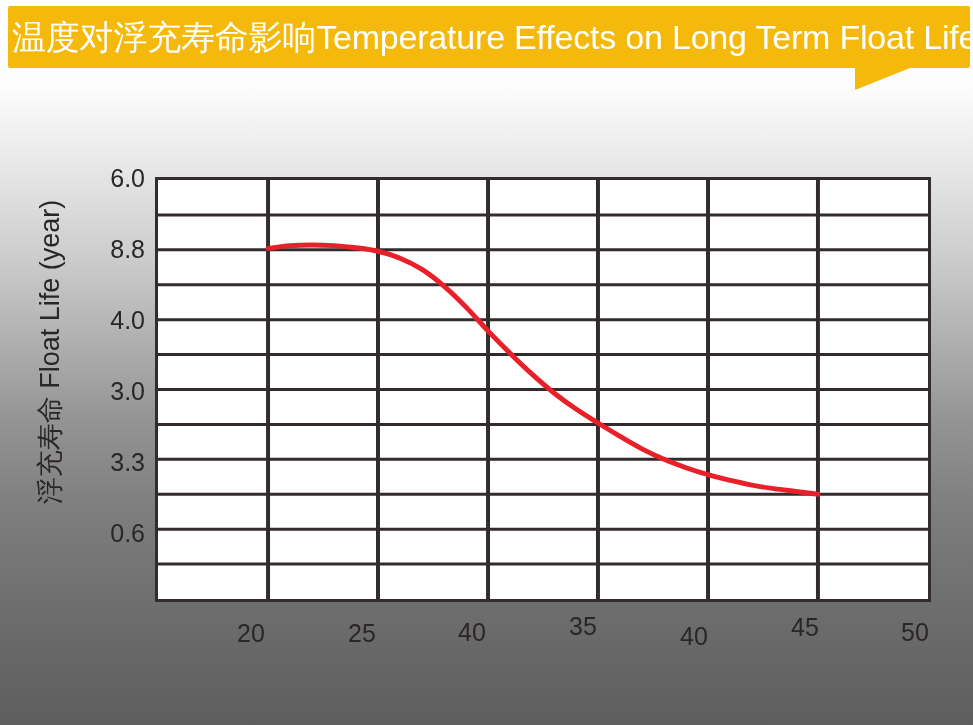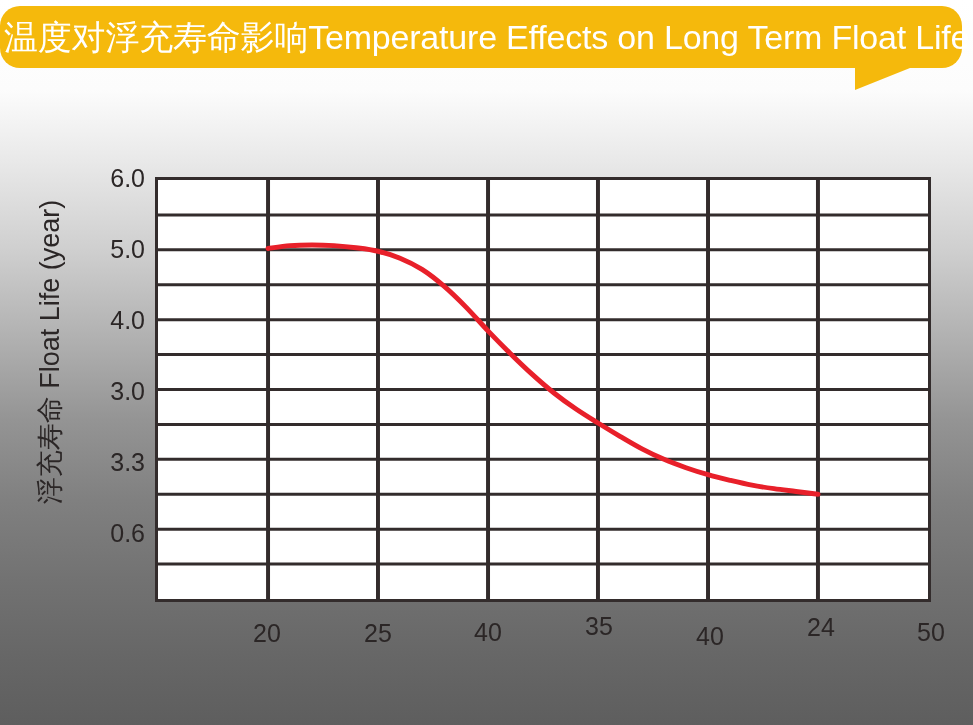--- a/index.html
+++ b/index.html
@@ -27,26 +27,26 @@
         #808080 500px,
         #727272 580px,
         #666666 660px,
         #5e5e5e 725px);
     overflow: hidden;
   }
 
   
   #title-banner {
     position: absolute;
-    left: 0px;
+    left: 8px;
     top: 6px;
     width: 962px;
     height: 62px;
     background: #f5b90c;
-    border-radius: 20px;
+    border-radius: 2px;
     box-sizing: border-box;
     display: flex;
     align-items: center;
     padding-left: 4px;
     z-index: 5;
   }
   #title-text {
     color: #ffffff;
     font-size: 34px;
     line-height: 36px;
@@ -119,21 +119,21 @@
   #x-ticks {
     position: absolute;
     left: 0;
     top: 0;
     width: 973px;
     height: 725px;
   }
   .x-tick {
     position: absolute;
     width: 60px;
-    text-align: center;
+    text-align: left;
     font-size: 25px;
     line-height: 25px;
     color: #2b2626;
     font-family: "Liberation Sans", sans-serif;
   }
 
   
   #y-axis-title {
     position: absolute;
     left: -160px;
@@ -196,33 +196,33 @@
           <line x1="443.4" y1="0" x2="443.4" y2="425"></line>
           <line x1="554.3" y1="0" x2="554.3" y2="425"></line>
           <line x1="665.1" y1="0" x2="665.1" y2="425"></line>
         </g>
         <path id="curve-path" fill="none" stroke="#e8202a" stroke-width="5" stroke-linecap="round" stroke-linejoin="round" d="M 110.86 69.42 C 114.55 68.94, 125.64 67.17, 133.03 66.58 C 140.42 65.99, 147.81 65.87, 155.20 65.87 C 162.59 65.87, 169.98 66.11, 177.37 66.58 C 184.76 67.06, 192.15 67.76, 199.54 68.71 C 206.93 69.65, 214.32 70.48, 221.71 72.25 C 229.10 74.02, 236.50 76.26, 243.89 79.33 C 251.28 82.40, 258.67 85.94, 266.06 90.67 C 273.45 95.39, 280.84 101.29, 288.23 107.67 C 295.62 114.04, 303.01 121.36, 310.40 128.92 C 317.79 136.47, 325.18 145.21, 332.57 153.00 C 339.96 160.79, 347.35 168.35, 354.74 175.67 C 362.13 182.99, 369.52 190.19, 376.91 196.92 C 384.30 203.65, 391.70 210.14, 399.09 216.04 C 406.48 221.94, 413.87 227.26, 421.26 232.33 C 428.65 237.41, 436.04 241.90, 443.43 246.50 C 450.82 251.10, 458.21 255.59, 465.60 259.96 C 472.99 264.33, 480.38 268.81, 487.77 272.71 C 495.16 276.60, 502.55 280.15, 509.94 283.33 C 517.33 286.52, 524.72 289.24, 532.11 291.83 C 539.50 294.43, 546.90 296.79, 554.29 298.92 C 561.68 301.04, 569.07 302.81, 576.46 304.58 C 583.85 306.35, 591.24 308.13, 598.63 309.54 C 606.02 310.96, 613.41 312.02, 620.80 313.08 C 628.19 314.15, 635.58 314.97, 642.97 315.92 C 650.36 316.86, 661.45 318.28, 665.14 318.75"></path>
       </svg>
     </div>
 
     <div id="y-ticks">
       <div class="y-tick" style="top:166px">6.0</div>
-      <div class="y-tick" style="top:237px">5.0</div>
+      <div class="y-tick" style="top:237px">8.8</div>
       <div class="y-tick" style="top:308px">4.0</div>
       <div class="y-tick" style="top:379px">3.0</div>
       <div class="y-tick" style="top:450px">3.3</div>
       <div class="y-tick" style="top:521px">0.6</div>
     </div>
 
     <div id="x-ticks">
       <div class="x-tick" style="left:237px; top:621px">20</div>
       <div class="x-tick" style="left:348px; top:621px">25</div>
       <div class="x-tick" style="left:458px; top:620px">40</div>
       <div class="x-tick" style="left:569px; top:614px">35</div>
       <div class="x-tick" style="left:680px; top:624px">40</div>
-      <div class="x-tick" style="left:791px; top:615px">24</div>
+      <div class="x-tick" style="left:791px; top:615px">45</div>
       <div class="x-tick" style="left:901px; top:620px">50</div>
     </div>
 
     <div id="y-axis-title">浮充寿命  Float Life (year)</div>
 
   </div>
 </div>
 
 </body></html>

